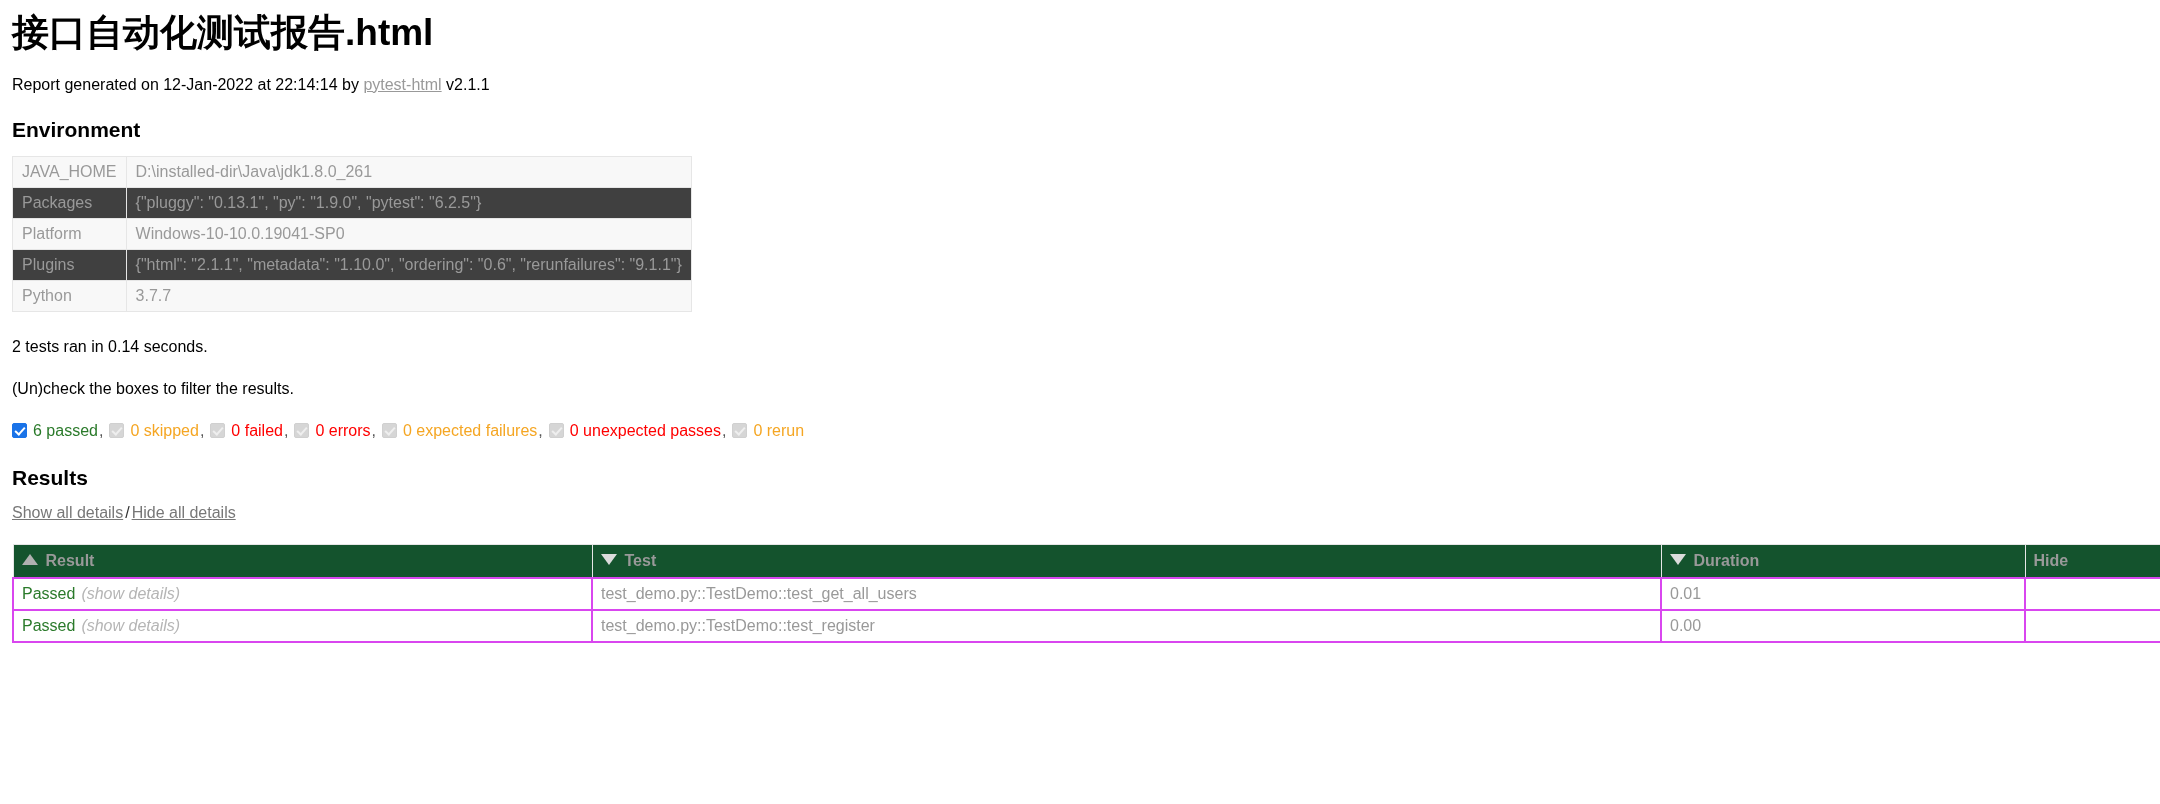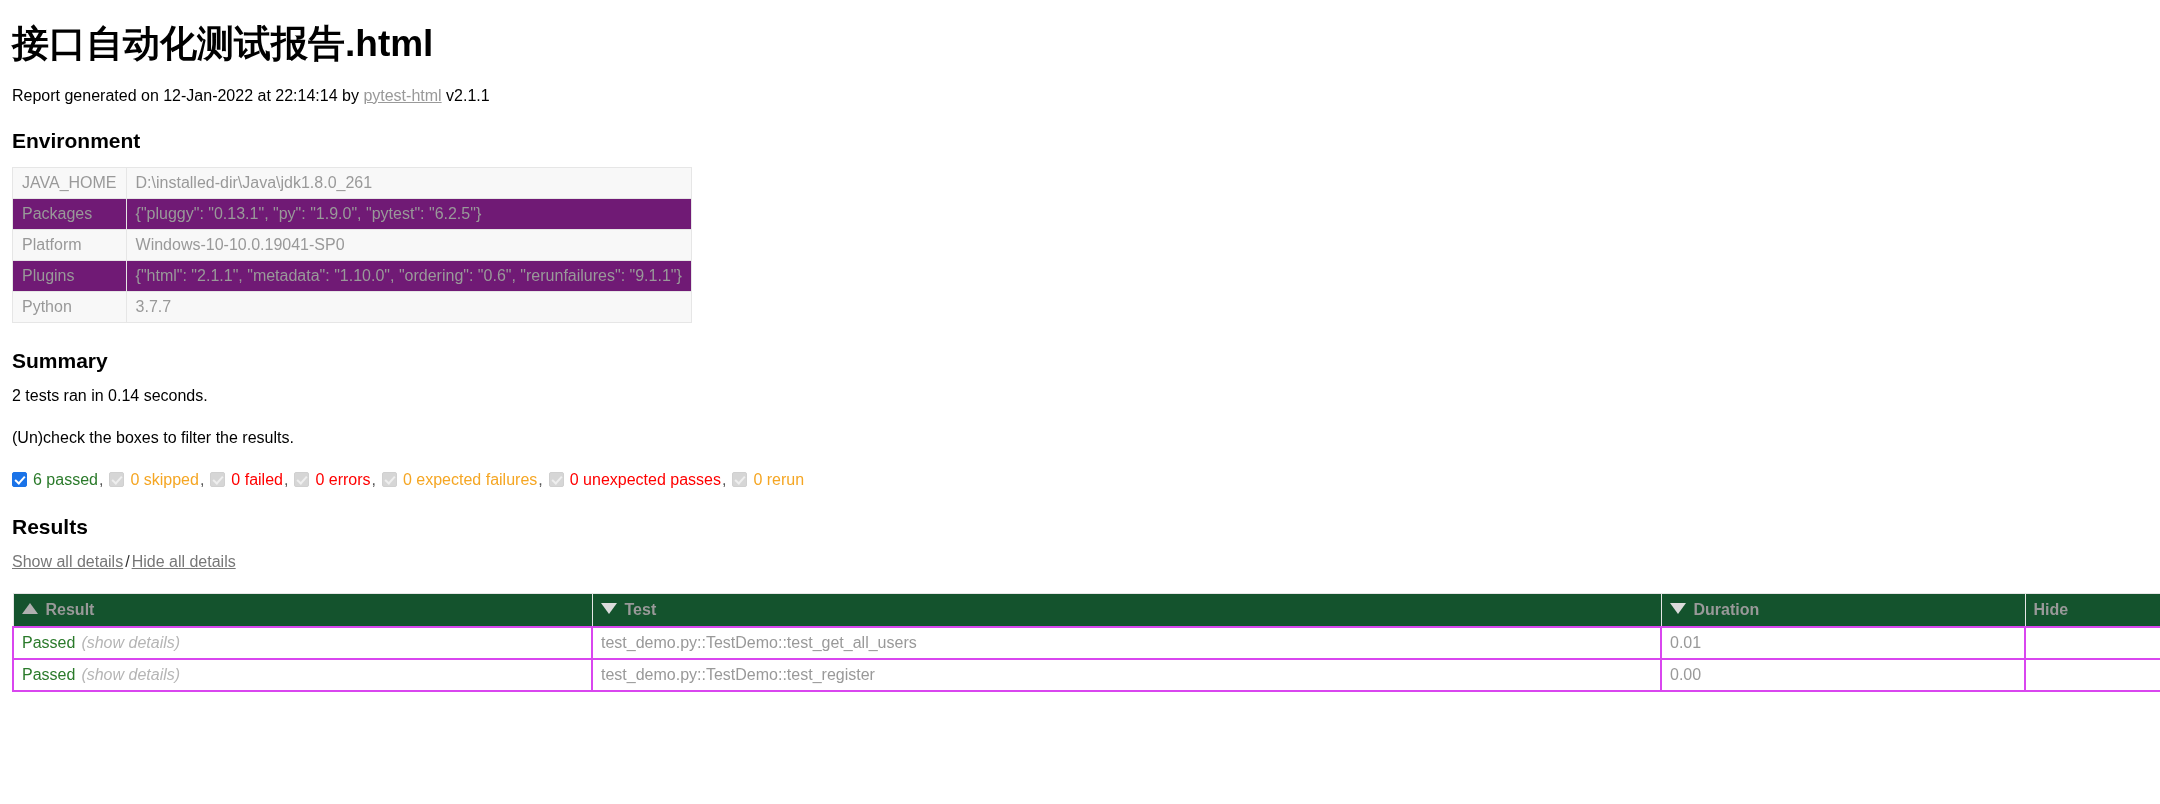--- a/index.html
+++ b/index.html
@@ -9,21 +9,21 @@
   }
   body {
     width: 2160px;
     height: 804px;
     font-family: "Liberation Sans", sans-serif;
     font-size: 16px;
     color: #000000;
     overflow: hidden;
   }
   .page {
-    padding: 14px 12px 0 12px;
+    padding: 3px 12px 0 12px;
     box-sizing: border-box;
     border-radius: 22px;
   }
   h1.report-title {
     font-size: 37px;
     line-height: 1.1;
     font-weight: bold;
     margin: 10px 0 22px 0;
     letter-spacing: 0;
   }
@@ -55,21 +55,21 @@
     vertical-align: top;
     white-space: nowrap;
   }
   table.environment td.env-key {
     width: 122px;
   }
   table.environment tr.odd td {
     background: #f8f8f8;
   }
   table.environment tr.even td {
-    background: #701a75;
+    background: #404040;
   }
   
   p.summary-line {
     font-size: 16px;
     margin: 0 0 24px 0;
   }
   .filters {
     font-size: 16px;
     margin: 0 0 26px 0;
     display: flex;
@@ -215,21 +215,20 @@
         <td class="env-key">Plugins</td>
         <td class="env-val">{"html": "2.1.1", "metadata": "1.10.0", "ordering": "0.6", "rerunfailures": "9.1.1"}</td>
       </tr>
       <tr class="odd">
         <td class="env-key">Python</td>
         <td class="env-val">3.7.7</td>
       </tr>
     </tbody>
   </table>
 
-  <h2 class="section">Summary</h2>
 
   <p class="summary-line">2 tests ran in 0.14 seconds.</p>
   <p class="summary-line">(Un)check the boxes to filter the results.</p>
 
   <div class="filters">
     <span class="filter">
       <span class="cbx checked"></span>
       <span class="flabel" style="color: rgb(42, 122, 42);">6 passed</span>
         <span class="comma">,</span>
     </span>

